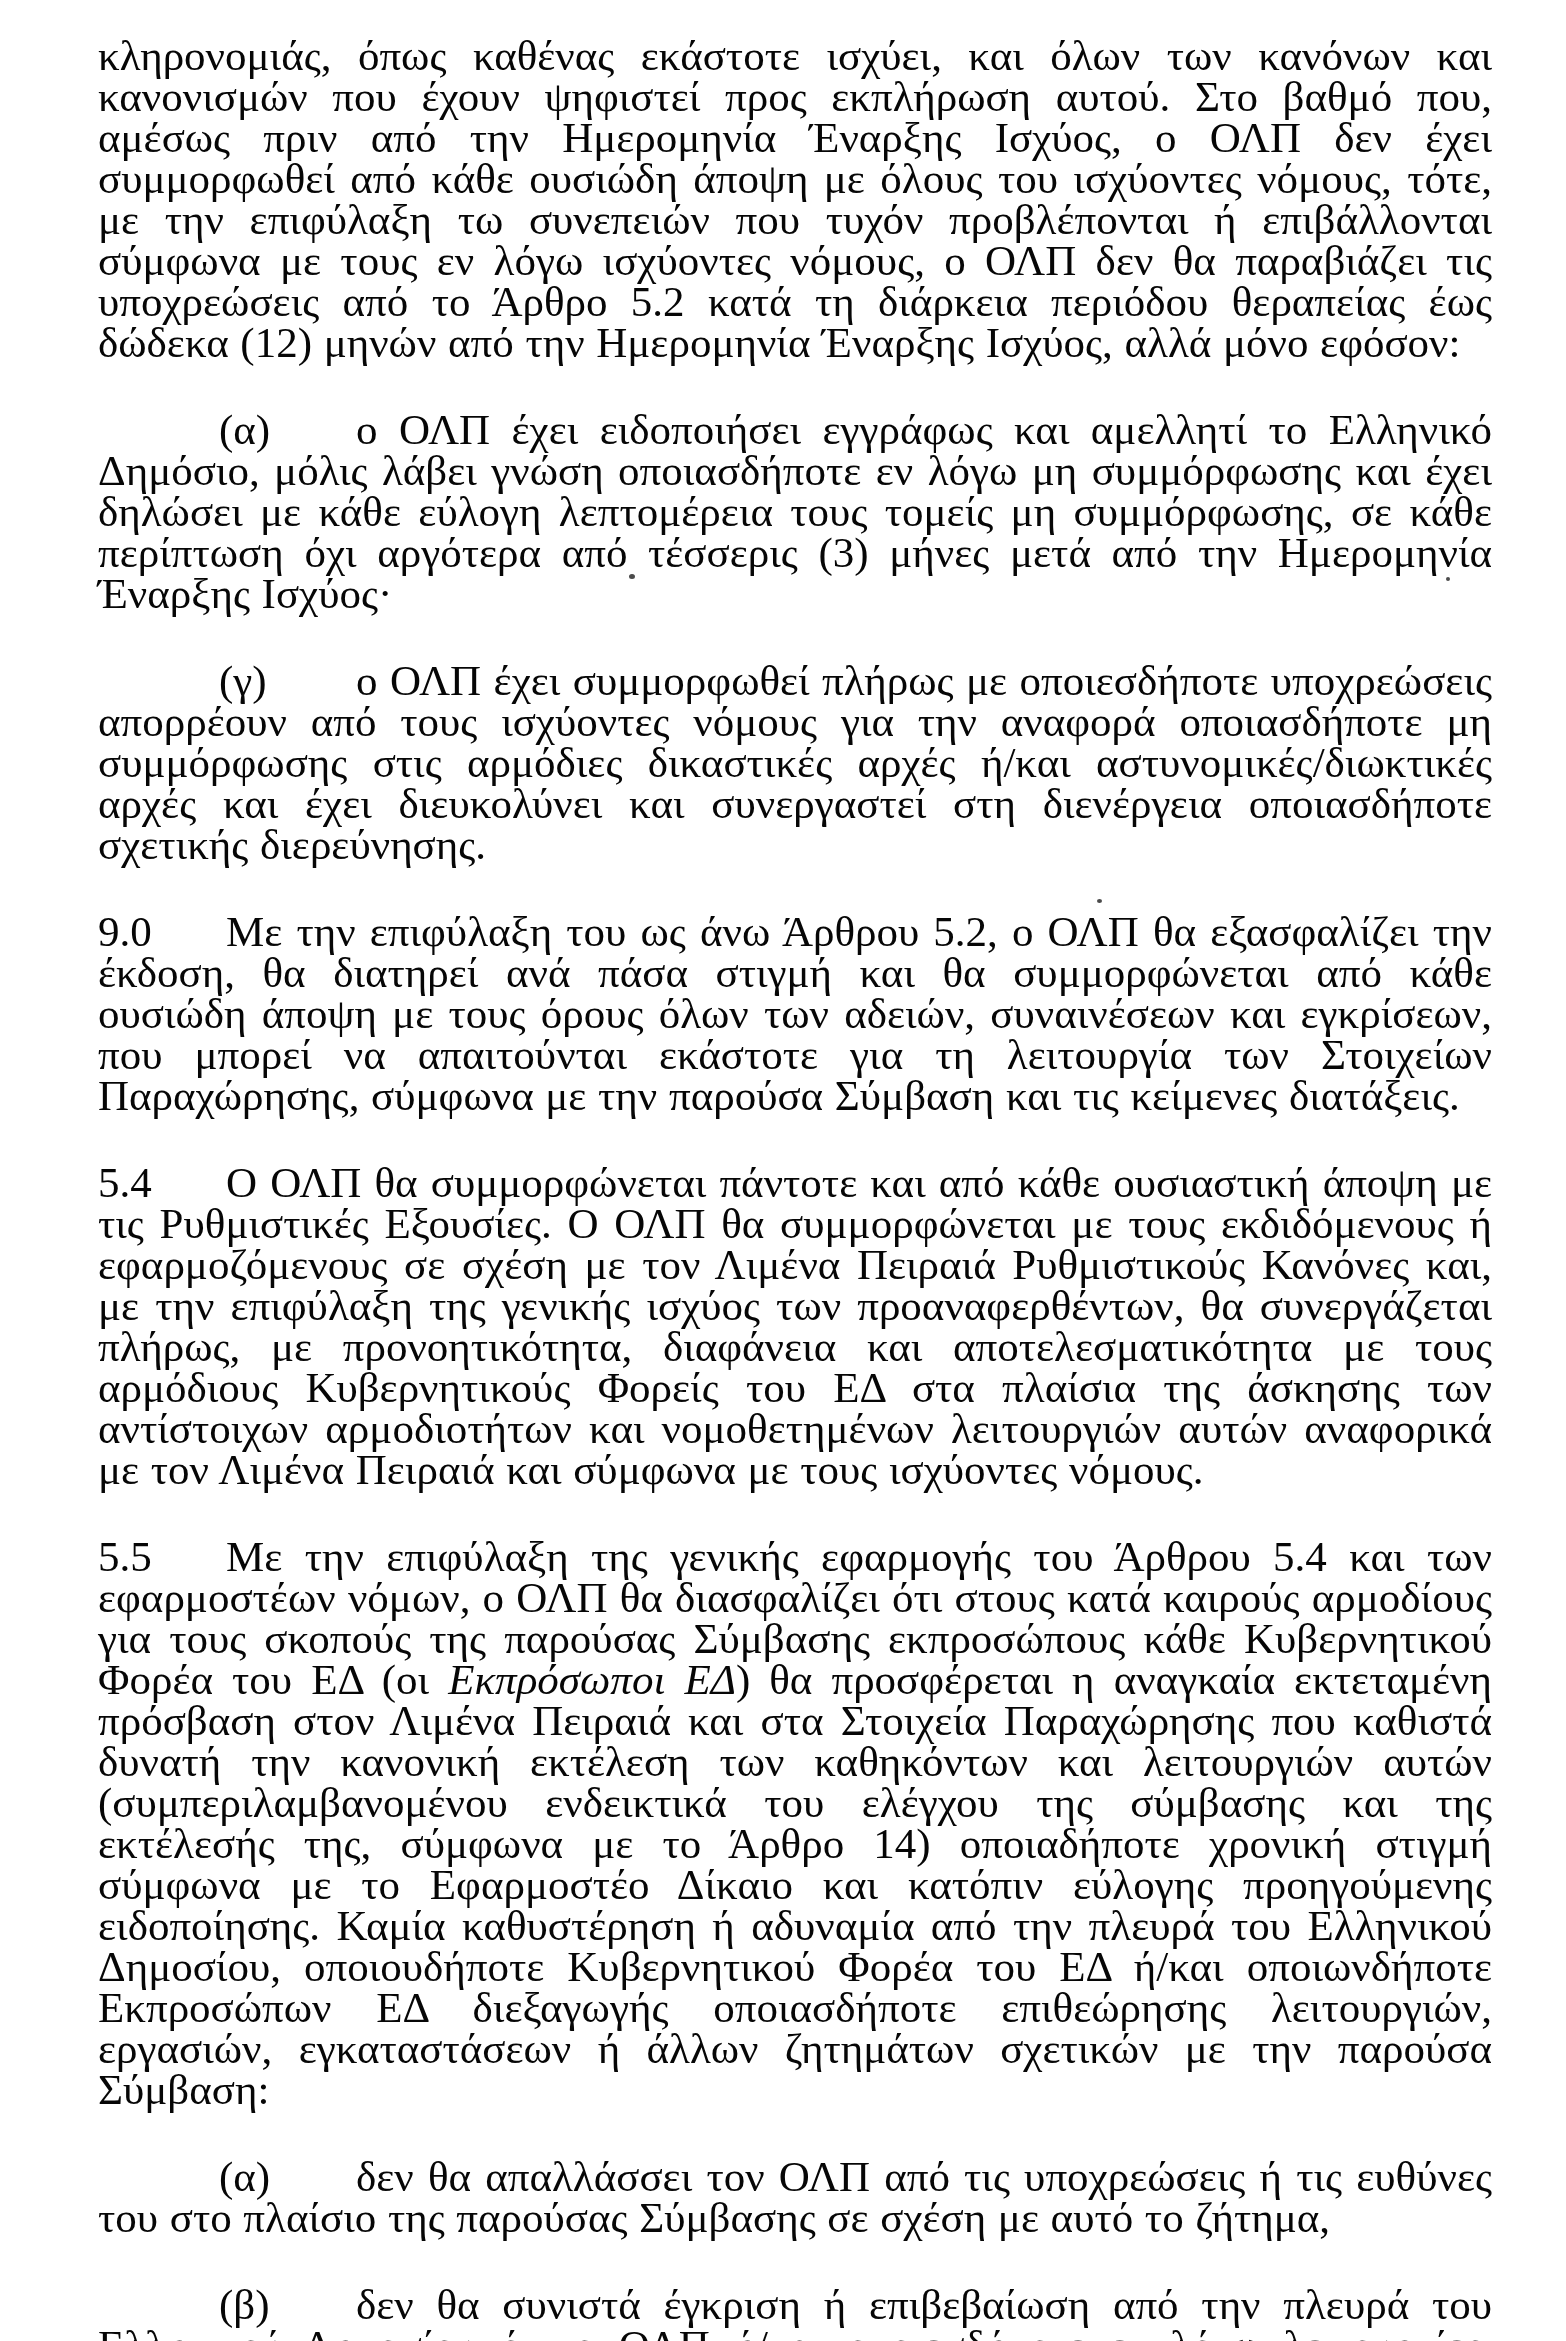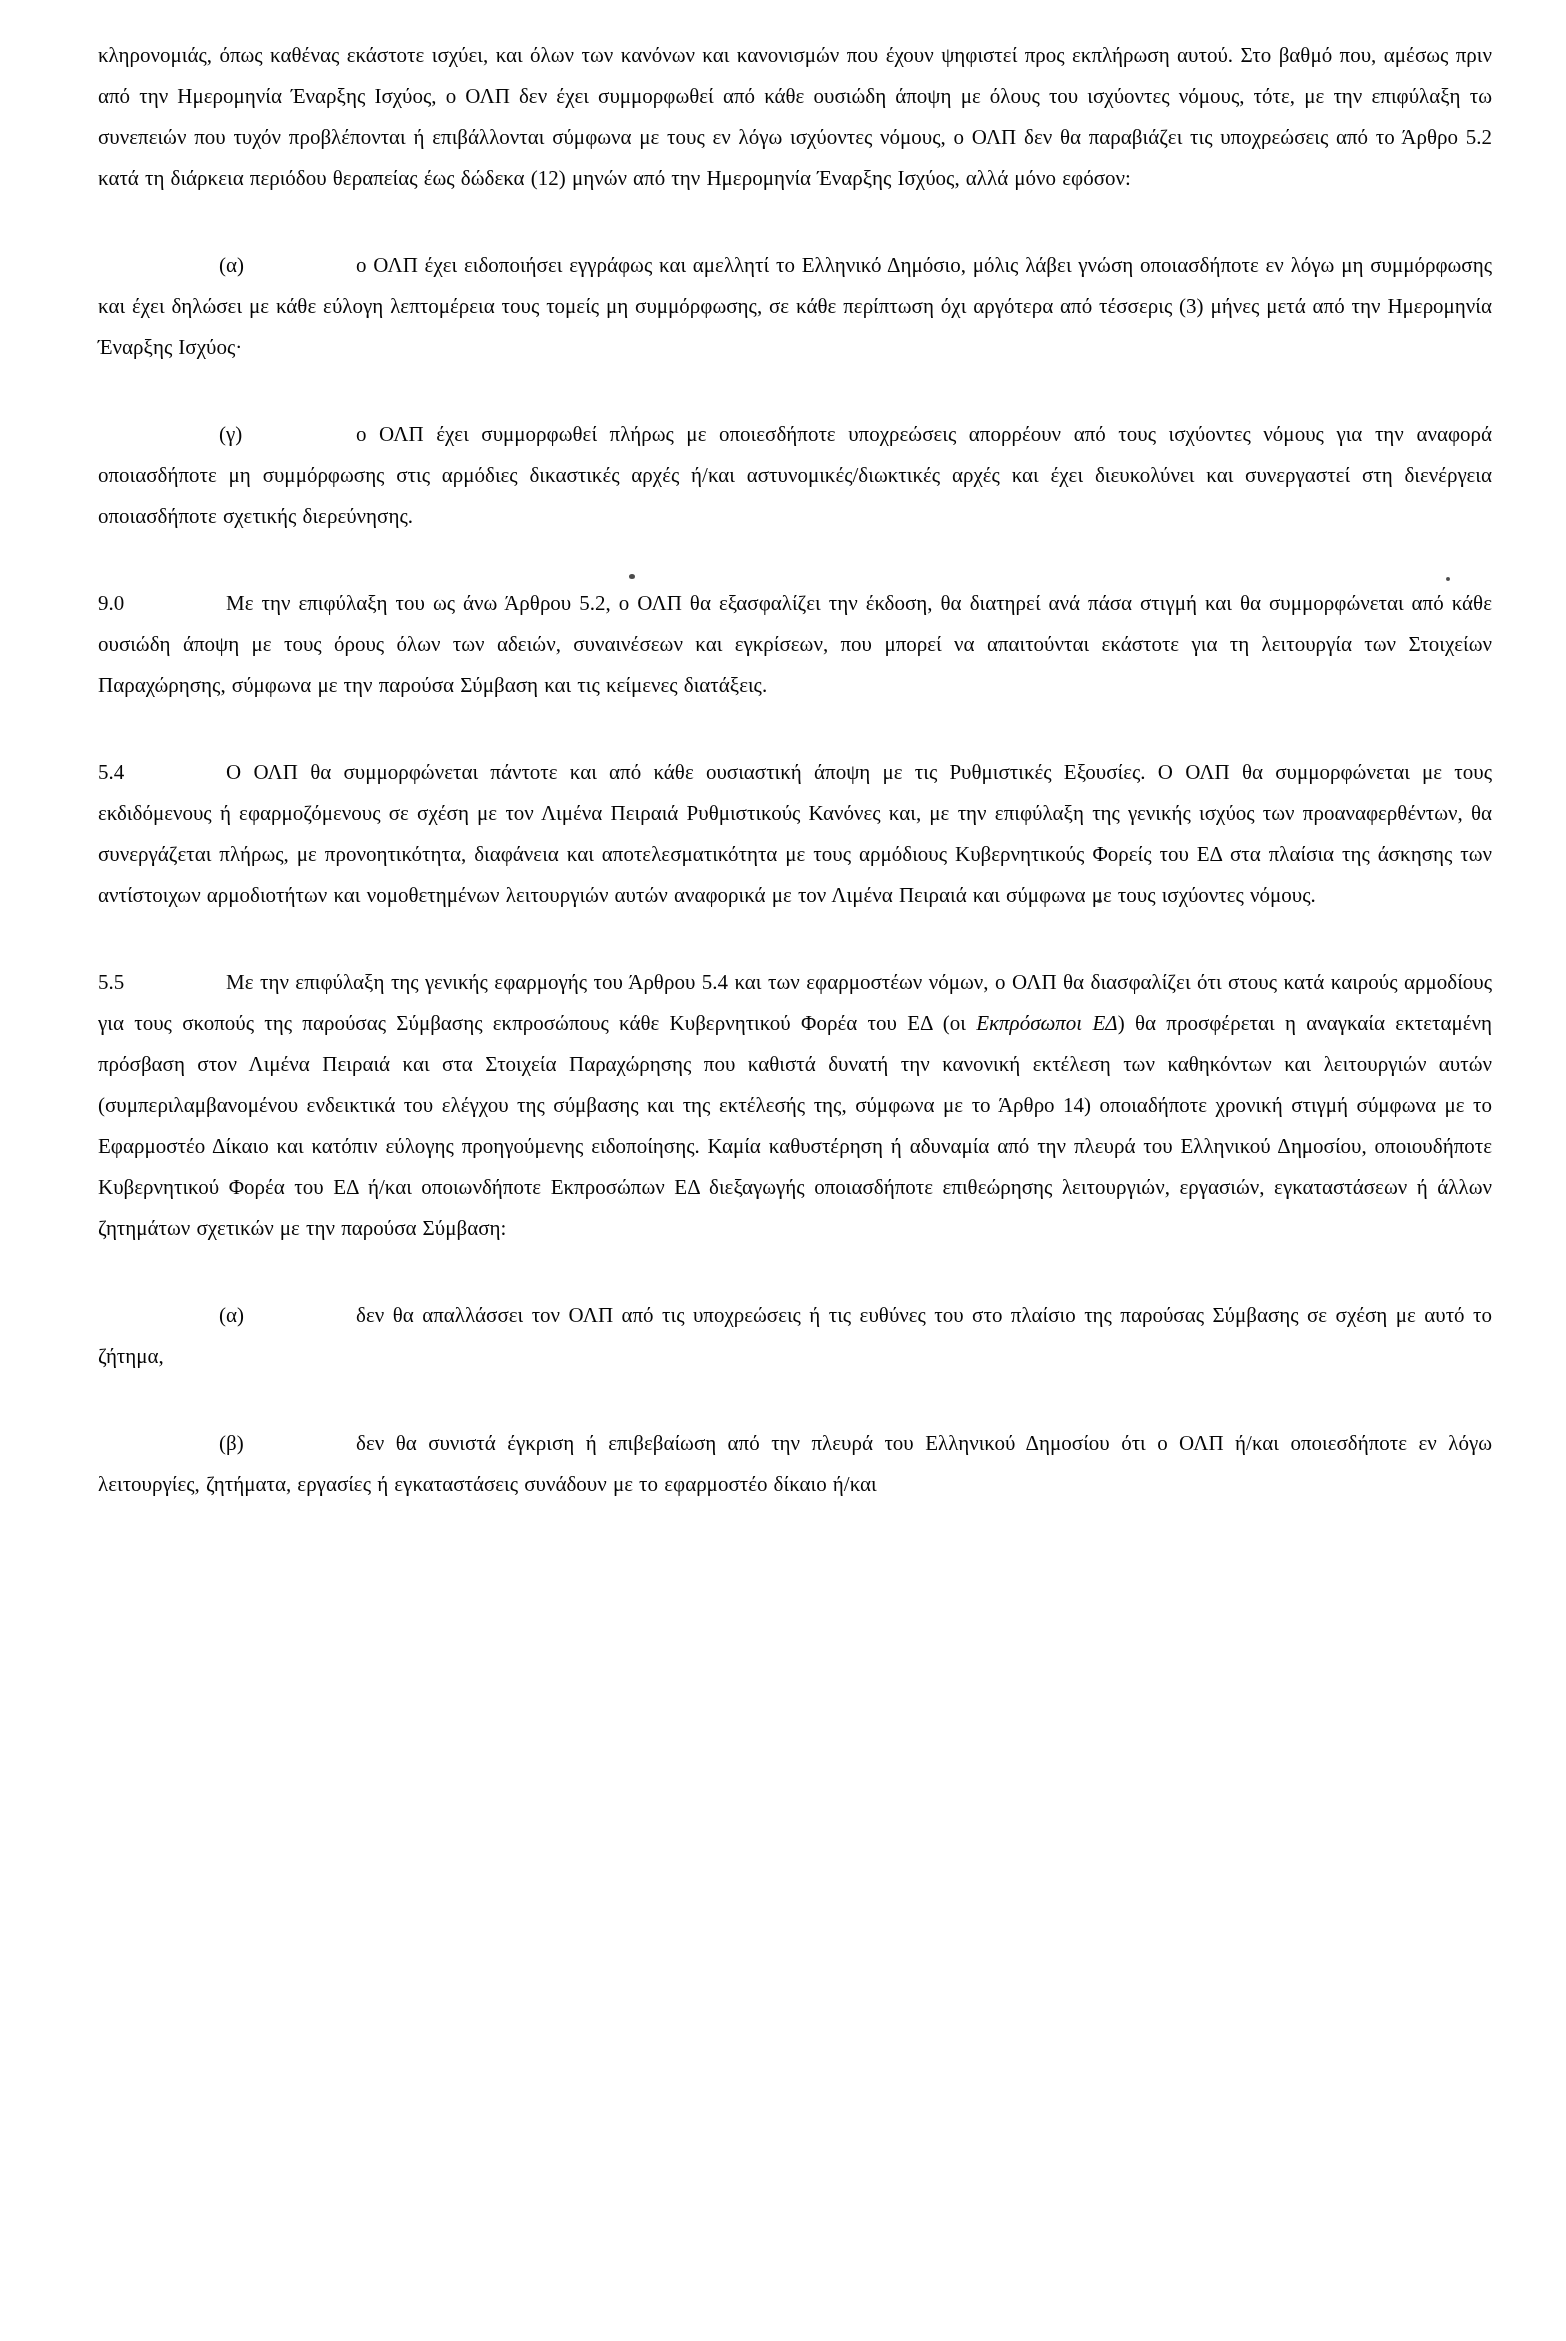--- a/index.html
+++ b/index.html
@@ -20,21 +20,21 @@
     color: #060606;
     font-family: "Liberation Serif", "DejaVu Serif", serif;
   }
   .content {
     position: absolute;
     left: 98px;
     top: 35px;
     width: 1394px;
   }
   .para {
-    font-size: 21px;
+    font-size: 43px;
     line-height: 41px;
     text-align: justify;
     margin: 0 0 46px 0;
     word-spacing: 0.9px;
     color: #060606;
   }
   .para:last-child { margin-bottom: 0; margin-top: 18px; }
   
   .para.item { text-indent: 121px; }
   .item-label {

